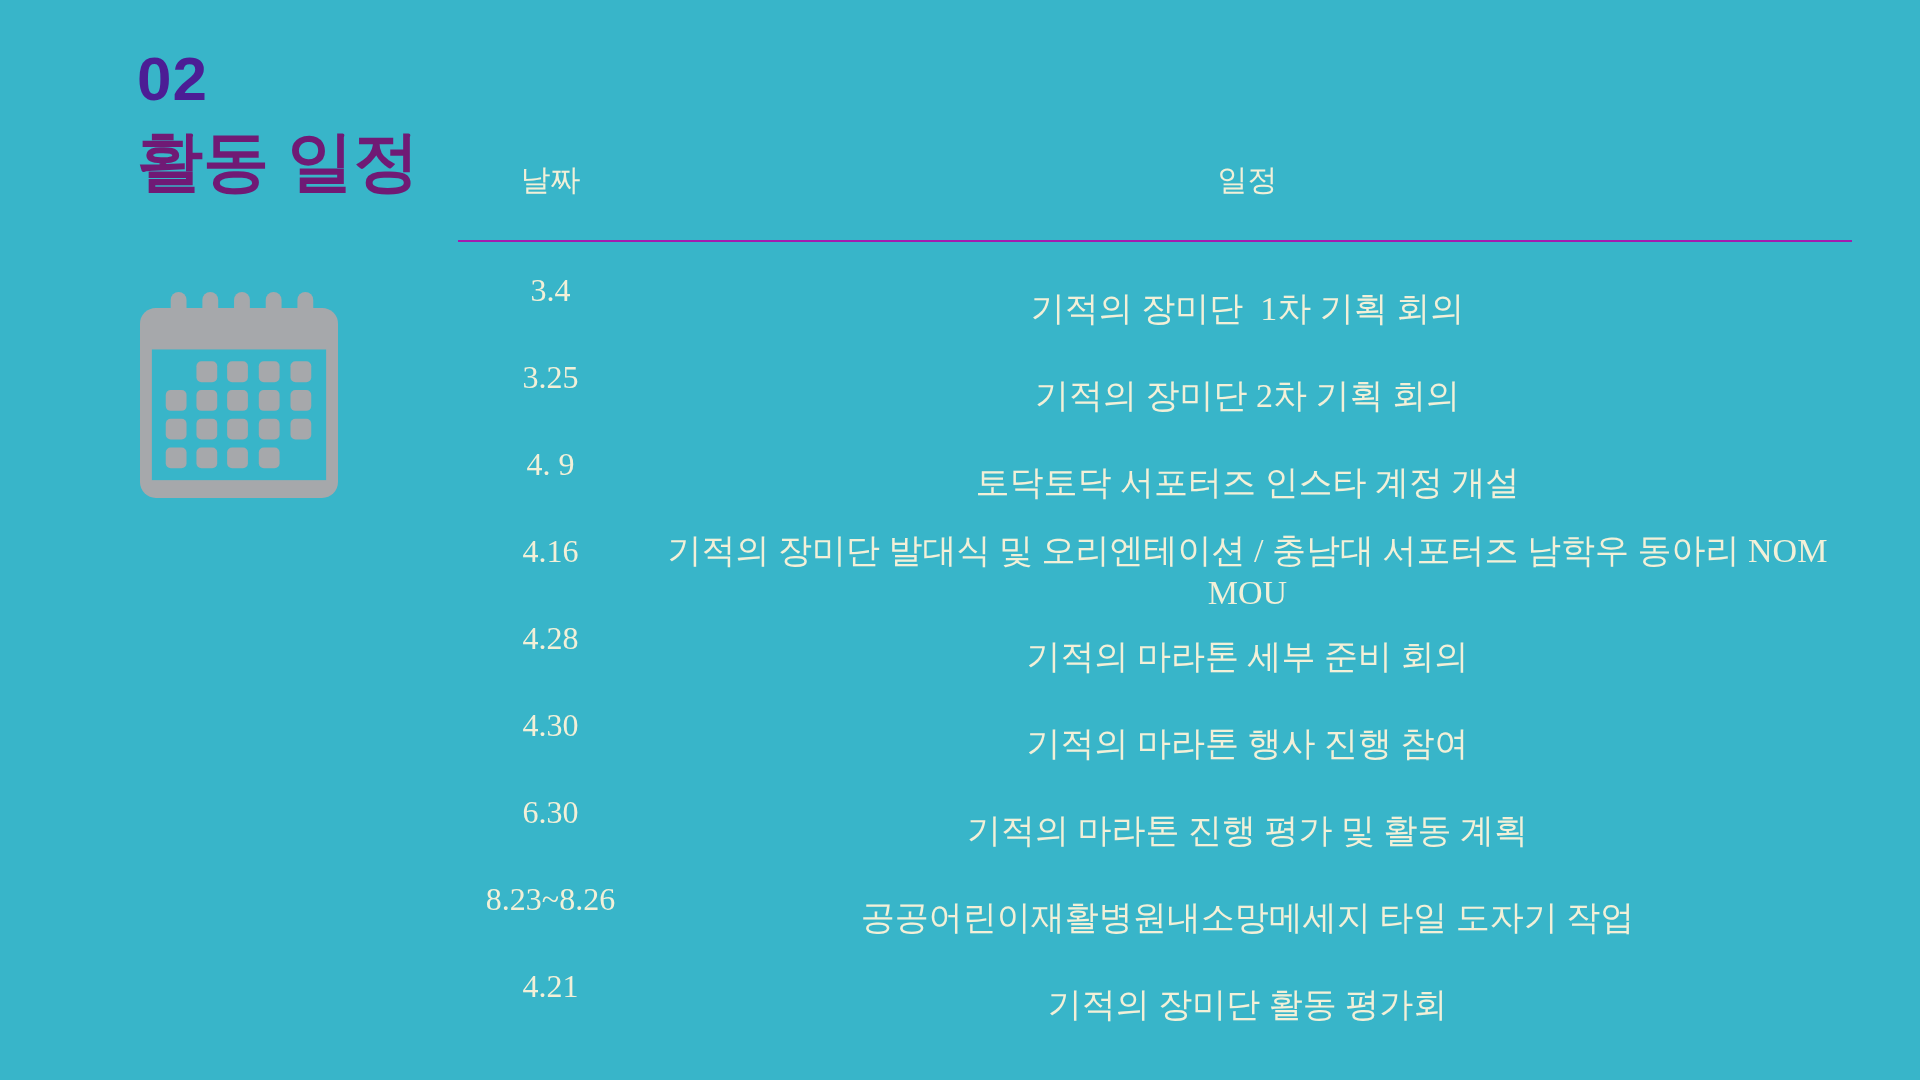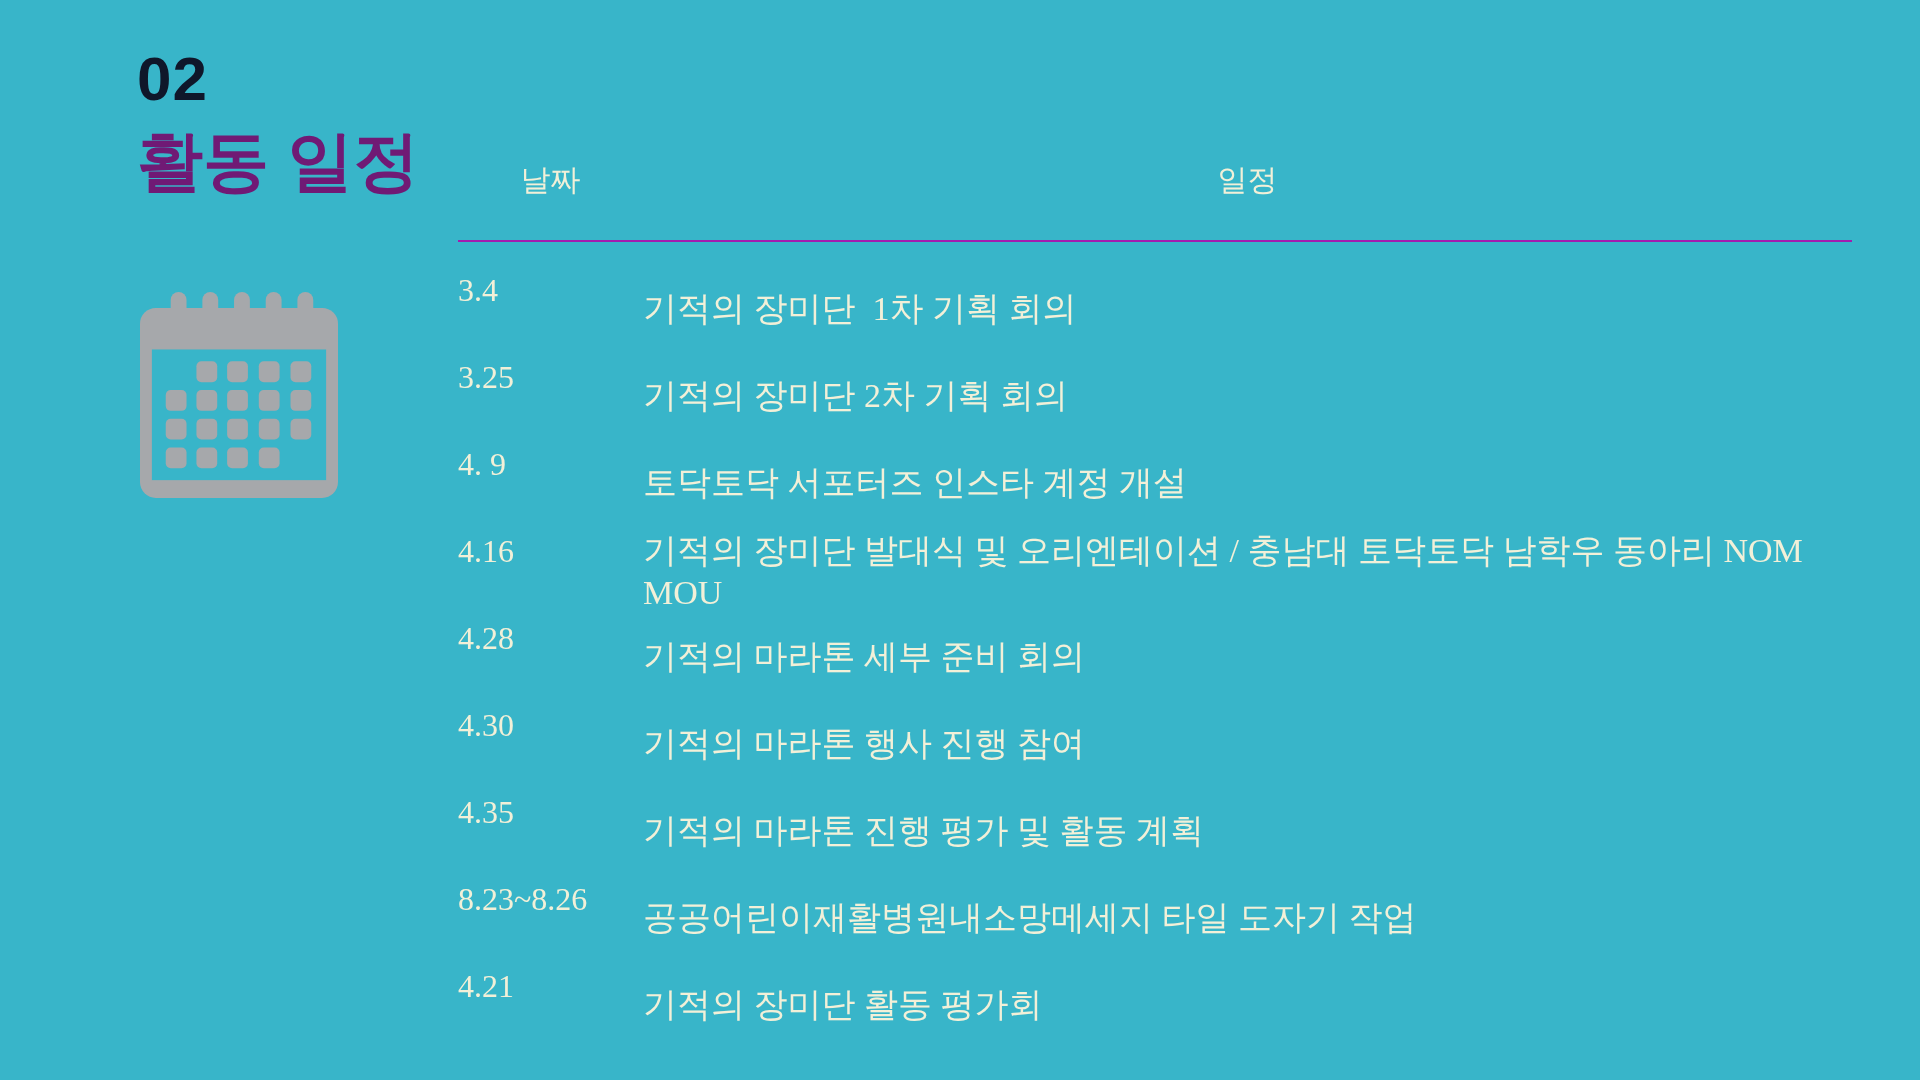--- a/index.html
+++ b/index.html
@@ -15,21 +15,21 @@
   }
 
   
   .title-block {
     position:absolute;
     left:137px; top:48px;
   }
   .section-number {
     font-size:62px;
     font-weight:bold;
-    color:#0f172a;
+    color:#4c1d95;
     letter-spacing:1px;
     line-height:1.0;
   }
   .section-title {
     margin-top:18px;
     font-size:66px;
     font-weight:bold;
     color:#701a75;
     line-height:1.0;
     white-space:nowrap;
@@ -59,21 +59,21 @@
   }
   .th { font-size:30px; text-align:center; }
   .th-date { width:185px; flex:0 0 185px; }
   .th-event { flex:1; }
   .tbody { padding-top:5px; }
   .row {
     display:flex;
     height:87px;
     align-items:center;
   }
-  .cell { text-align:left; }
+  .cell { text-align:center; }
   .cell-date {
     width:185px; flex:0 0 185px;
     font-size:32px;
     white-space:pre;
   }
   .cell-event {
     flex:1;
     font-size:34px;
     white-space:pre-wrap;
     margin-top:36px;
@@ -146,35 +146,35 @@
     <div class="cell cell-event">기적의 장미단 2차 기획 회의</div>
   </div>
 
   <div class="row">
     <div class="cell cell-date">4. 9</div>
     <div class="cell cell-event">토닥토닥 서포터즈 인스타 계정 개설</div>
   </div>
 
   <div class="row">
     <div class="cell cell-date">4.16</div>
-    <div class="cell cell-event">기적의 장미단 발대식 및 오리엔테이션 / 충남대 토닥토닥 남학우 동아리 NOM MOU</div>
+    <div class="cell cell-event">기적의 장미단 발대식 및 오리엔테이션 / 충남대 서포터즈 남학우 동아리 NOM MOU</div>
   </div>
 
   <div class="row">
     <div class="cell cell-date">4.28</div>
     <div class="cell cell-event">기적의 마라톤 세부 준비 회의</div>
   </div>
 
   <div class="row">
     <div class="cell cell-date">4.30</div>
     <div class="cell cell-event">기적의 마라톤 행사 진행 참여</div>
   </div>
 
   <div class="row">
-    <div class="cell cell-date">4.35</div>
+    <div class="cell cell-date">6.30</div>
     <div class="cell cell-event">기적의 마라톤 진행 평가 및 활동 계획</div>
   </div>
 
   <div class="row">
     <div class="cell cell-date">8.23~8.26</div>
     <div class="cell cell-event">공공어린이재활병원내소망메세지 타일 도자기 작업</div>
   </div>
 
   <div class="row">
     <div class="cell cell-date">4.21</div>

